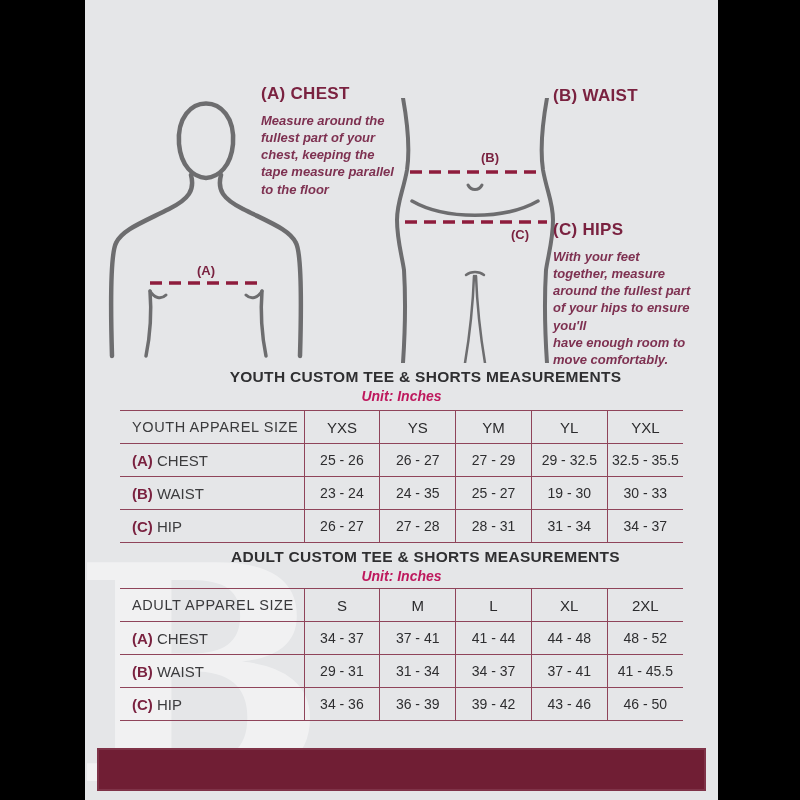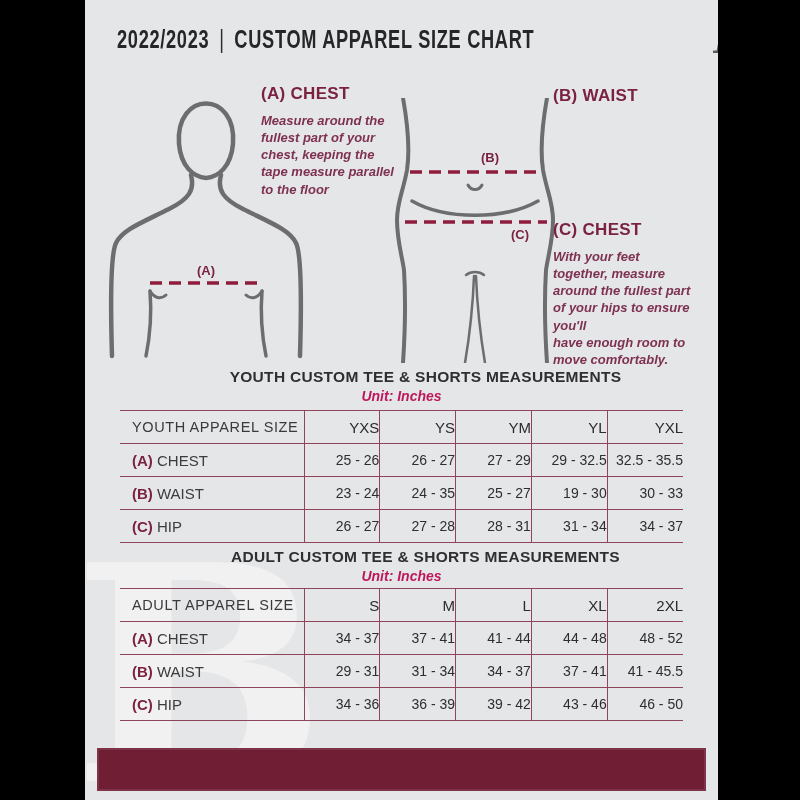--- a/index.html
+++ b/index.html
@@ -38,49 +38,40 @@
 
   
   .section-title{position:absolute;left:0;width:100%;text-align:center;z-index:1;}
   .st-main{font-size:15.5px;font-weight:700;color:#2f2f31;letter-spacing:0.3px;margin:0;padding-left:48px;}
   .st-unit{font-size:14px;font-style:italic;font-weight:700;color:#be185d;margin:2px 0 0 0;}
   .yt-title{top:368px;} .at-title{top:548px;}
   table.size{position:absolute;left:35px;width:563px;border-collapse:collapse;table-layout:fixed;z-index:1;}
   .yt-table{top:410px;} .at-table{top:588px;}
   table.size col.lbl{width:184px;}
   table.size th,table.size td{height:32px;padding:0;font-weight:400;
-        border-top:1.5px solid #8f445a;text-align:right;vertical-align:middle;}
+        border-top:1.5px solid #8f445a;text-align:center;vertical-align:middle;}
   table.size tr:last-child th,table.size tr:last-child td{border-bottom:1.5px solid #8f445a;}
   table.size th:not(:last-child),table.size td:not(:last-child){border-right:1.5px solid #8f445a;}
   .col-head{font-size:15px;font-weight:700;color:#2b2b2d;}
   .lbl-head{font-size:14.5px;letter-spacing:0.6px;color:#3a3a3c;text-align:left !important;padding-left:12px !important;}
   .row-lbl{text-align:left !important;padding-left:12px !important;font-size:15px;color:#3c3c3e;}
   .row-lbl .pfx{color:#7a2240;font-weight:700;}
   .val{font-size:14px;color:#2e2e30;}
 
   
   .footer{position:absolute;left:12px;top:748px;width:609px;height:43px;z-index:1;
           background:#701e34;border:2px solid #7f3348;box-sizing:border-box;}
 </style>
 </head>
 <body>
 
 <div class="doc">
 
   <div class="watermark">B</div>
 
-  <div class="header">
-    <div class="hdr-title-wrap">
-      <span>2022/2023</span><span class="hdr-sep">|</span><span>CUSTOM APPAREL SIZE CHART</span>
-    </div>
-    <div class="brand">
-      <span class="logo-b">B</span>
-
-    </div>
-  </div>
 
   <svg class="fig-left" width="206" height="290" viewBox="0 0 206 290">
     <path class="outline" stroke-width="4.5" d="M 76 66 C 72 12, 134 12, 130 66 C 128 88, 116 99, 103 100 C 90 99, 78 88, 76 66"></path>
     <path class="outline" stroke-width="4.5" d="M 88 97 C 92 112, 86 121, 66 131 C 38 145, 19 152, 13 165 C 8 175, 7 210, 9 278"></path>
     <path class="outline" stroke-width="4.5" d="M 118 97 C 114 112, 120 121, 140 131 C 168 145, 187 152, 193 165 C 198 175, 199 210, 197 278"></path>
     <path class="outline" stroke-width="3.5" d="M 47 213 C 49 238, 47 258, 43 278"></path>
     <path class="outline" stroke-width="3.5" d="M 159 213 C 157 238, 159 258, 163 278"></path>
     <path class="outline" stroke-width="3" d="M 47 213 C 51 220, 58 222, 63 217"></path>
     <path class="outline" stroke-width="3" d="M 159 213 C 155 220, 148 222, 143 217"></path>
     <line class="dash" x1="47" y1="205" x2="159" y2="205"></line>
@@ -106,21 +97,21 @@
     <p class="guide-body">Measure around the
 fullest part of your
 chest, keeping the
 tape measure parallel
 to the floor</p>
   </div>
   <div class="waist-text">
     <h3 class="guide-head">(B) WAIST</h3>
   </div>
   <div class="hips-text">
-    <h3 class="guide-head">(C) CHEST</h3>
+    <h3 class="guide-head">(C) HIPS</h3>
     <p class="guide-body">With your feet
 together, measure
 around the fullest part
 of your hips to ensure
 you'll
 have enough room to
 move comfortably.</p>
   </div>
 
   <div class="section-title yt-title">

